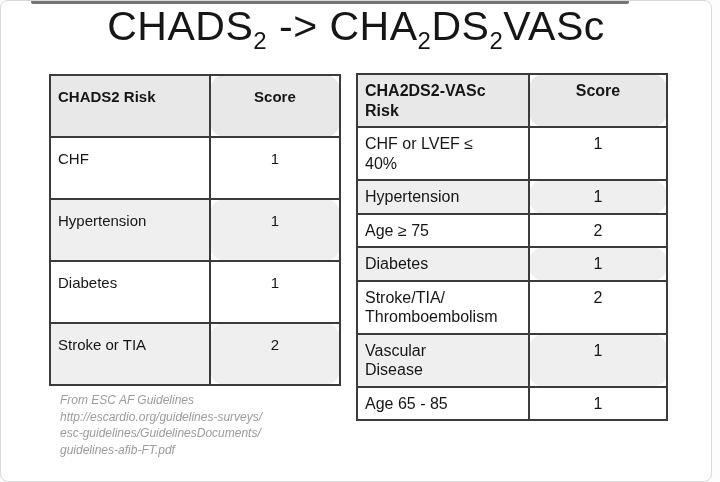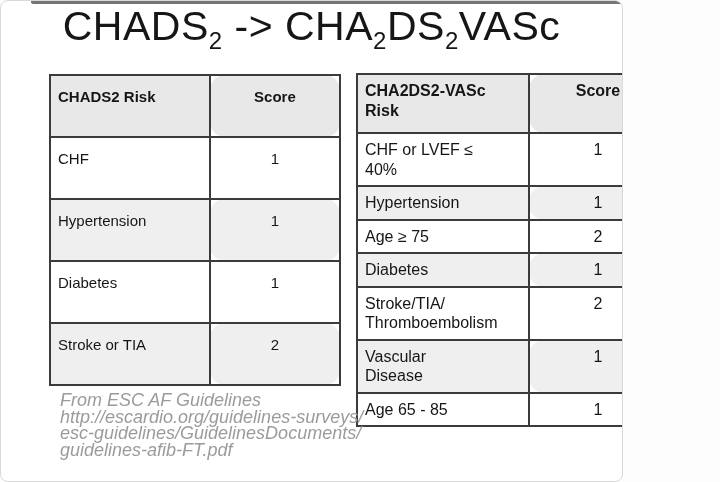--- a/index.html
+++ b/index.html
@@ -4,21 +4,21 @@
 <style>
   html, body {
     margin: 0; padding: 0;
     width: 720px; height: 482px;
     overflow: hidden;
     background: #fdfdfd;
     font-family: "Liberation Sans", sans-serif;
   }
   .slide {
     position: relative;
-    width: 623px; height: 482px;
+    width: 712px; height: 482px;
     box-sizing: border-box;
     background: #ffffff;
     border: 1px solid #d9d9d9;
     border-radius: 8px;
     overflow: hidden;
   }
   .top-accent {
     position: absolute;
     top: 0; left: 30px;
     width: 598px; height: 3px;
@@ -71,26 +71,26 @@
     font-size: 15px;
     line-height: 1.2;
     padding: 12px 7px;
     height: 36px;
   }
   .tbl-right th, .tbl-right td {
     font-size: 16px;
     line-height: 1.22;
     padding: 6px 7px;
   }
-  .tbl-right th { padding-bottom: 12px; }
+  .tbl-right th { padding-bottom: 6px; }
 
   .citation {
     position: absolute;
     left: 59px; top: 391px;
-    font-size: 18px;
+    font-size: 12px;
     line-height: 16.5px;
     font-style: italic;
     color: var(--citation, #9b9b9b);
     white-space: pre-line;
   }
 </style>
 </head>
 <body>
 
 <div class="slide">

